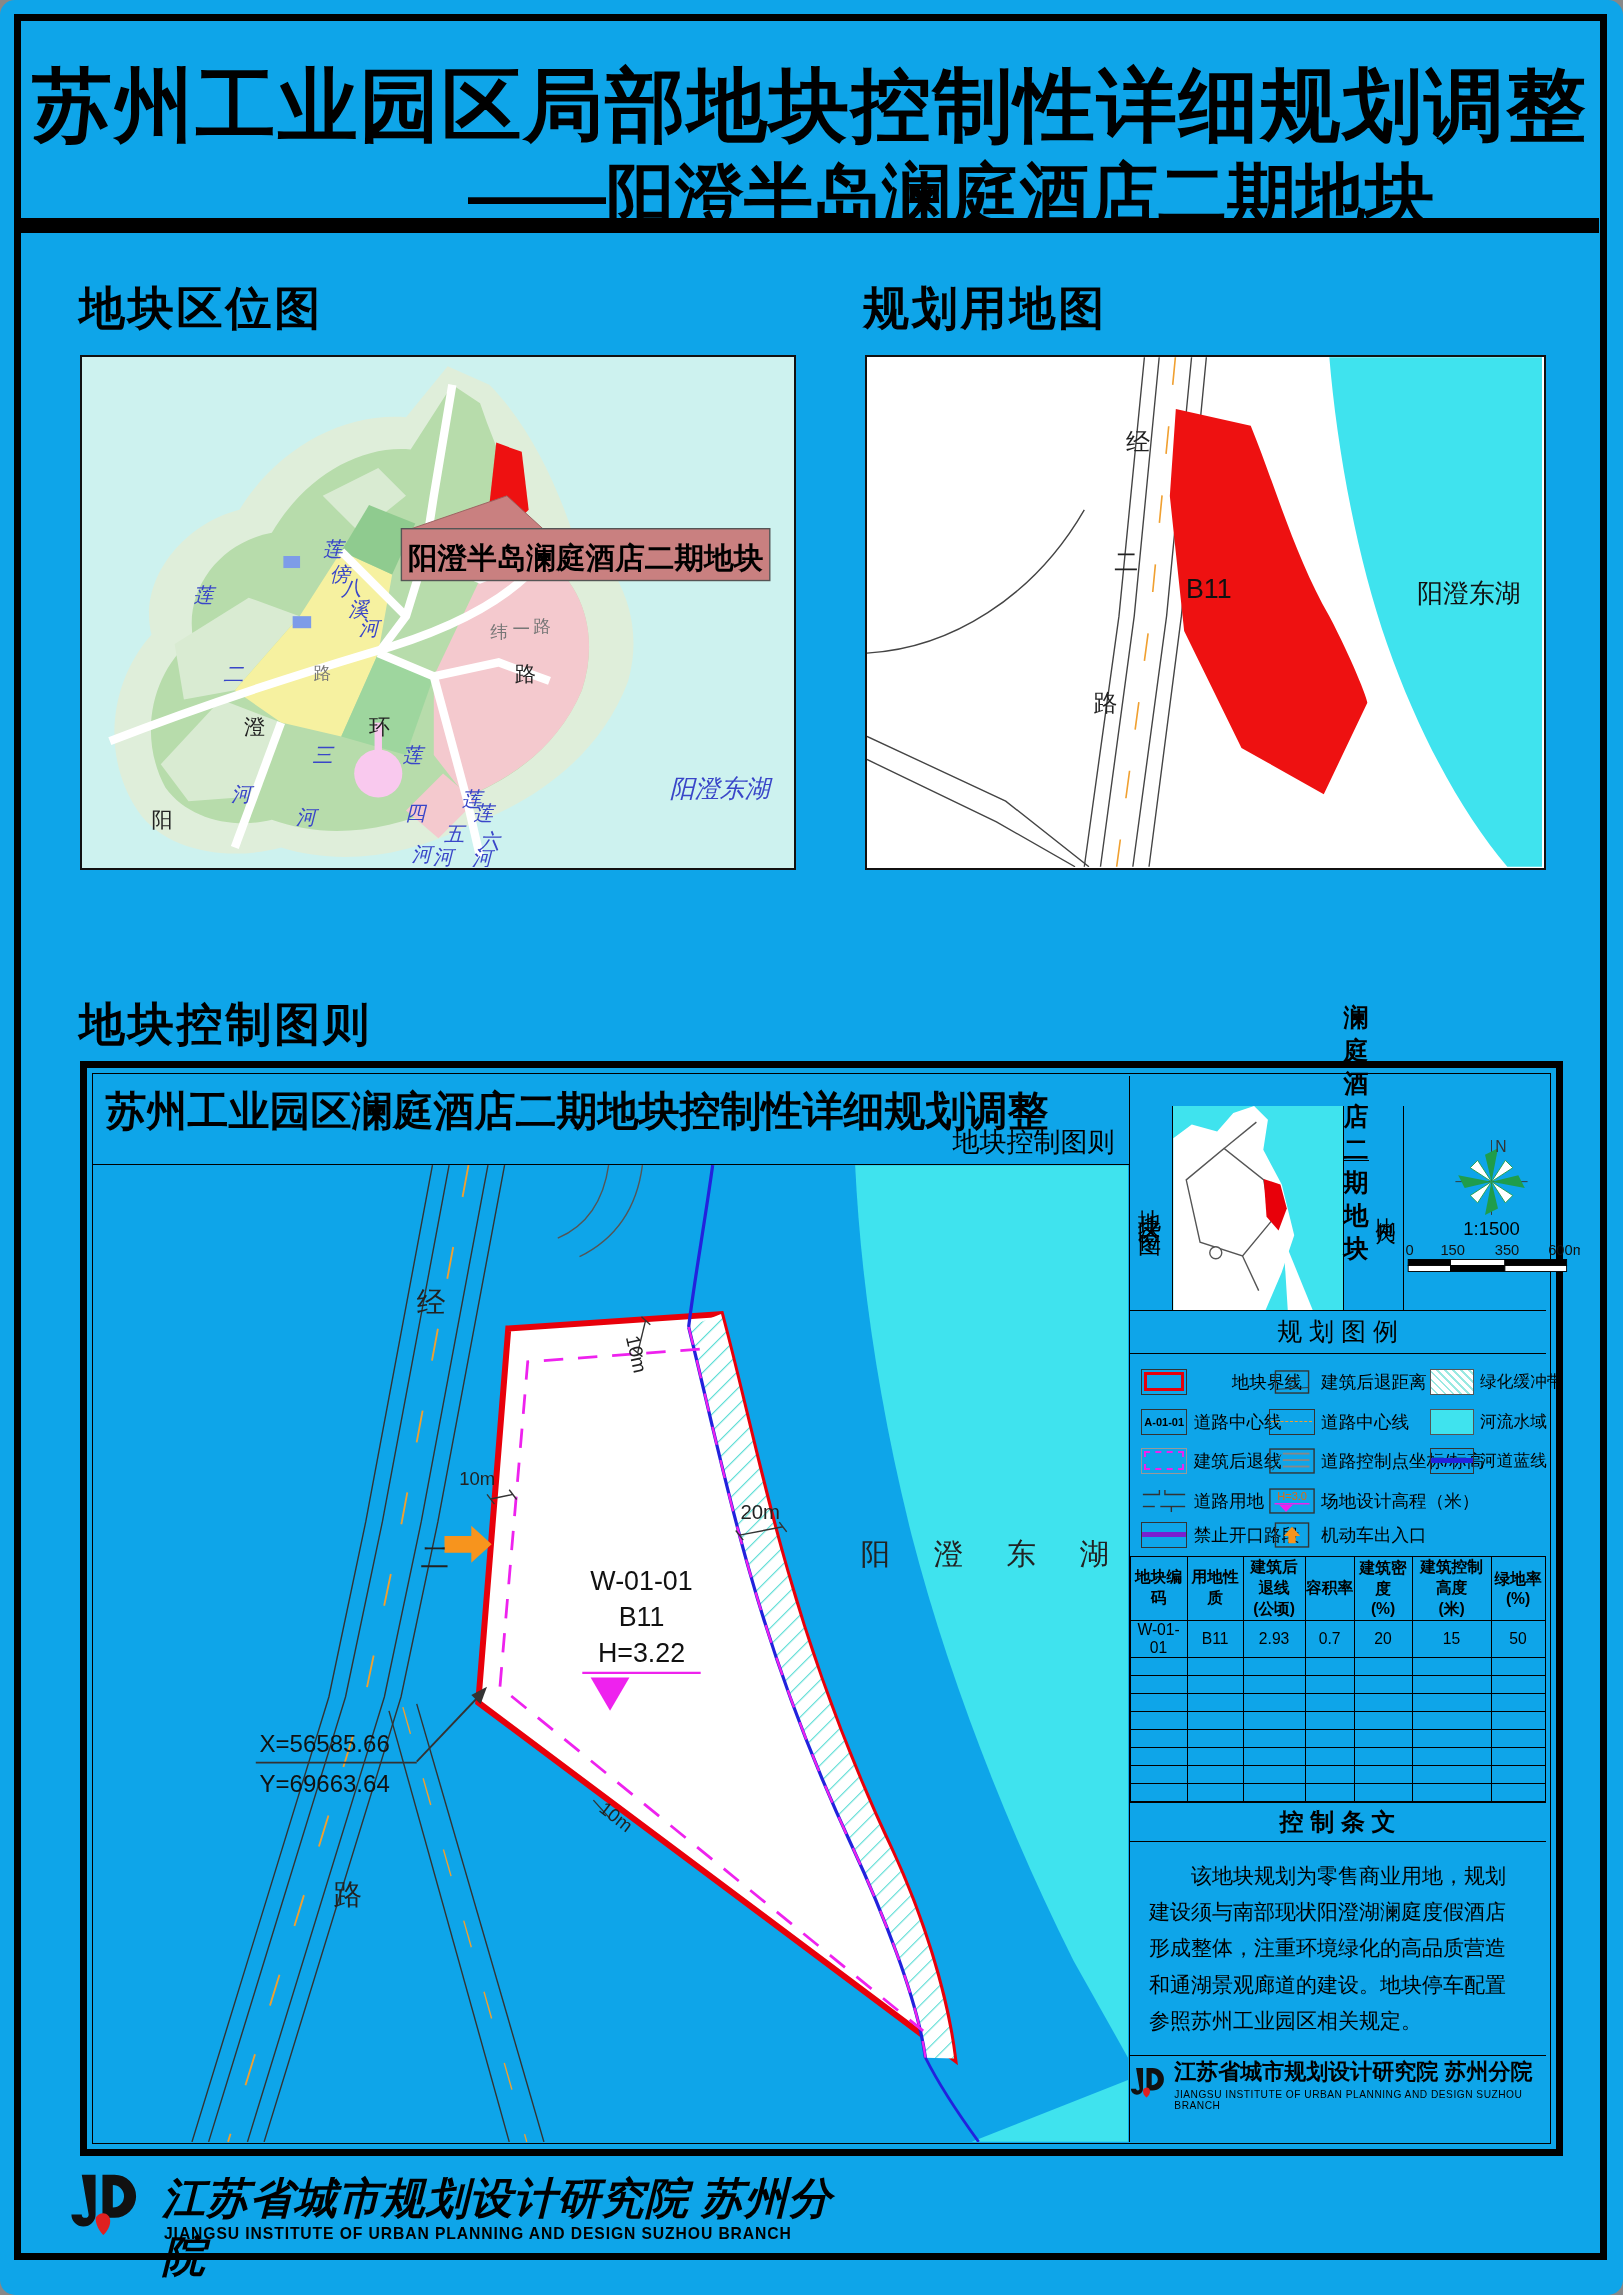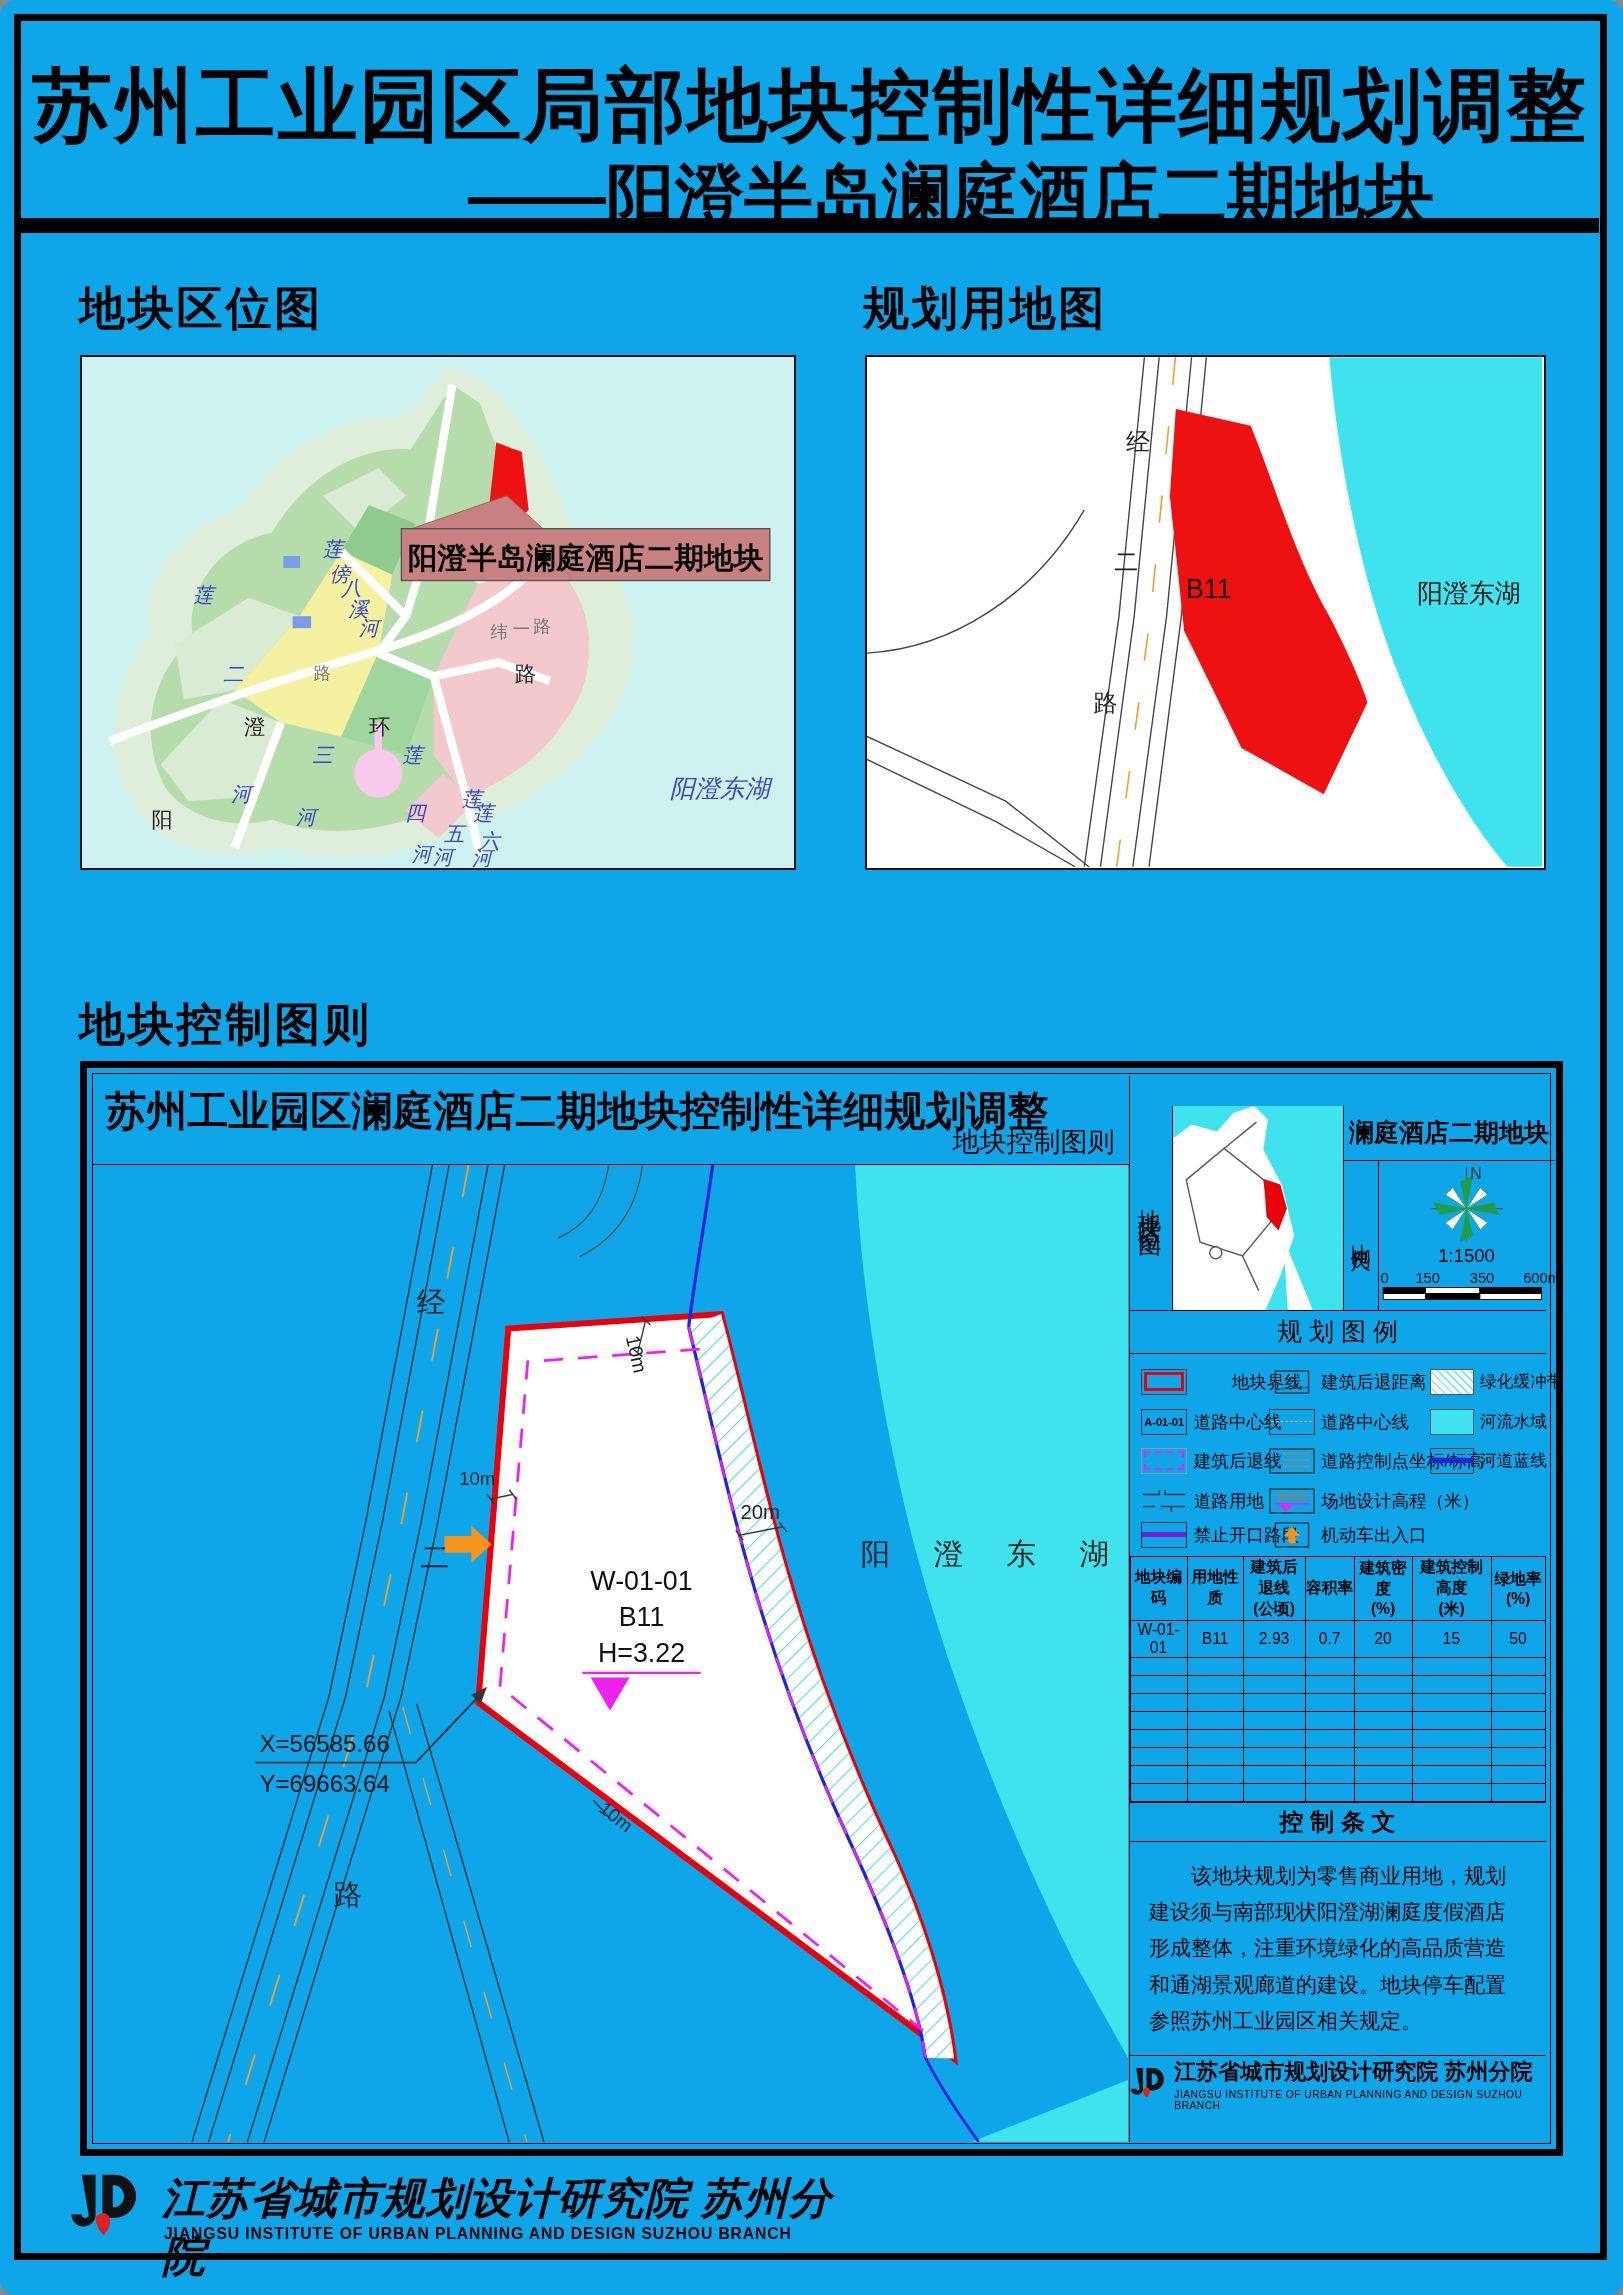--- a/index.html
+++ b/index.html
@@ -241,21 +241,21 @@
               <g stroke="#555" stroke-width="3" fill="none">
                 <path d="M28,160 L110,92 L196,160 L212,250 L150,325 L58,295 Z"></path>
                 <path d="M110,92 L180,35"></path>
                 <path d="M150,325 L185,400"></path>
               </g>
               <circle cx="92" cy="318" r="13" fill="#fff" stroke="#555" stroke-width="3"></circle>
               <polygon points="196,158 232,170 246,222 228,270 202,240" fill="#E8000A"></polygon>
               <polygon points="238,285 302,442 248,442" fill="#ffffff"></polygon>
             </svg>
           </div>
-          <div style="flex:1; display:flex; flex-direction:column;">
+          <div style="flex:1; display:flex; ">
             <div class="cell bold" style="height:55px; border-bottom:1.4px solid #000; font-size:25px;">澜庭酒店二期地块</div>
             <div style="flex:1; display:flex;">
               <div class="cell vtext" style="width:35px; border-right:1.4px solid #000; font-size:20.4px; letter-spacing:4.6px;">比例尺</div>
               <div style="flex:1; display:flex; flex-direction:column; align-items:center; justify-content:center;">
                 <svg width="111" height="78" viewBox="-120 -94 240 168">
                   <line x1="0" y1="-90" x2="0" y2="72" stroke="#333" stroke-width="2"></line>
                   <line x1="-78" y1="0" x2="78" y2="0" stroke="#333" stroke-width="2"></line>
                   <g fill="#1f9d4b">
                     <polygon points="0,0 -14,-58 14,-72"></polygon>
                     <polygon points="0,0 58,-14 72,14"></polygon>

